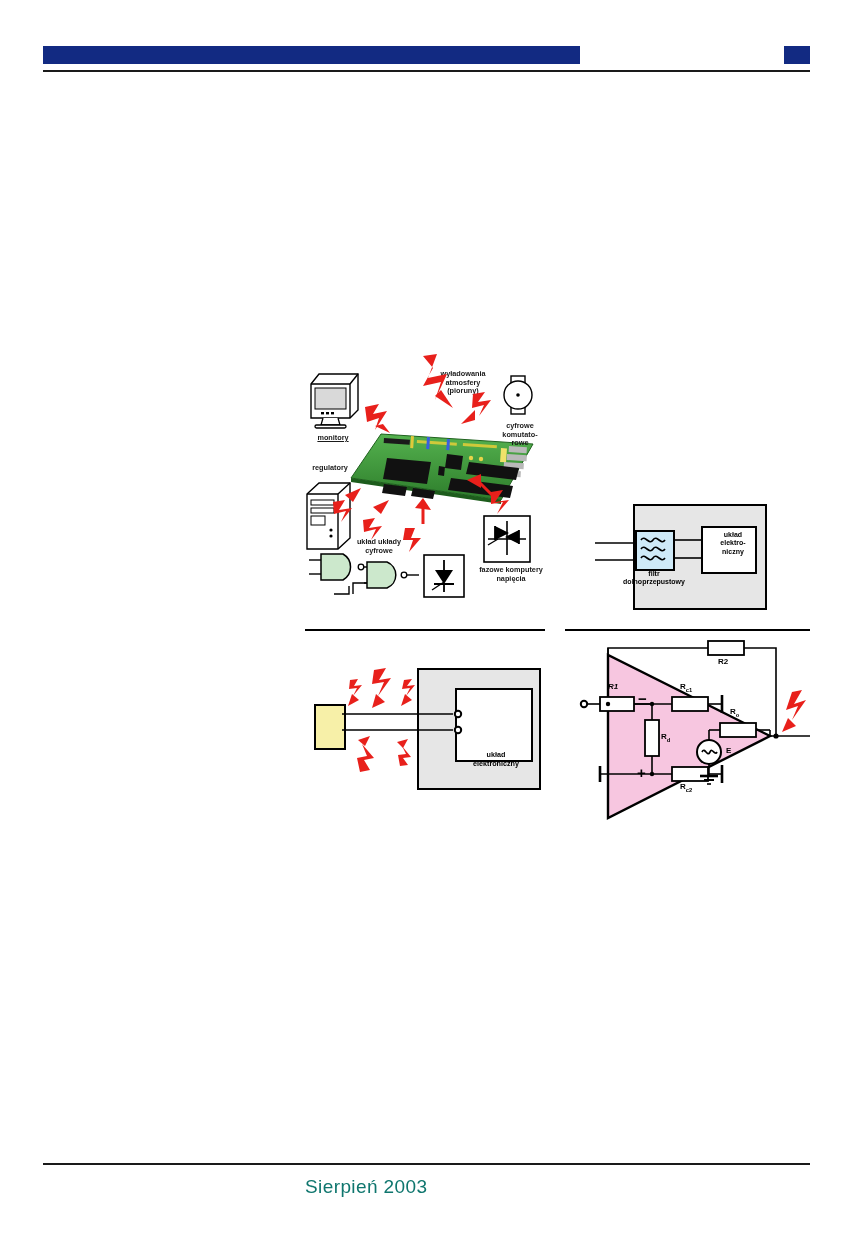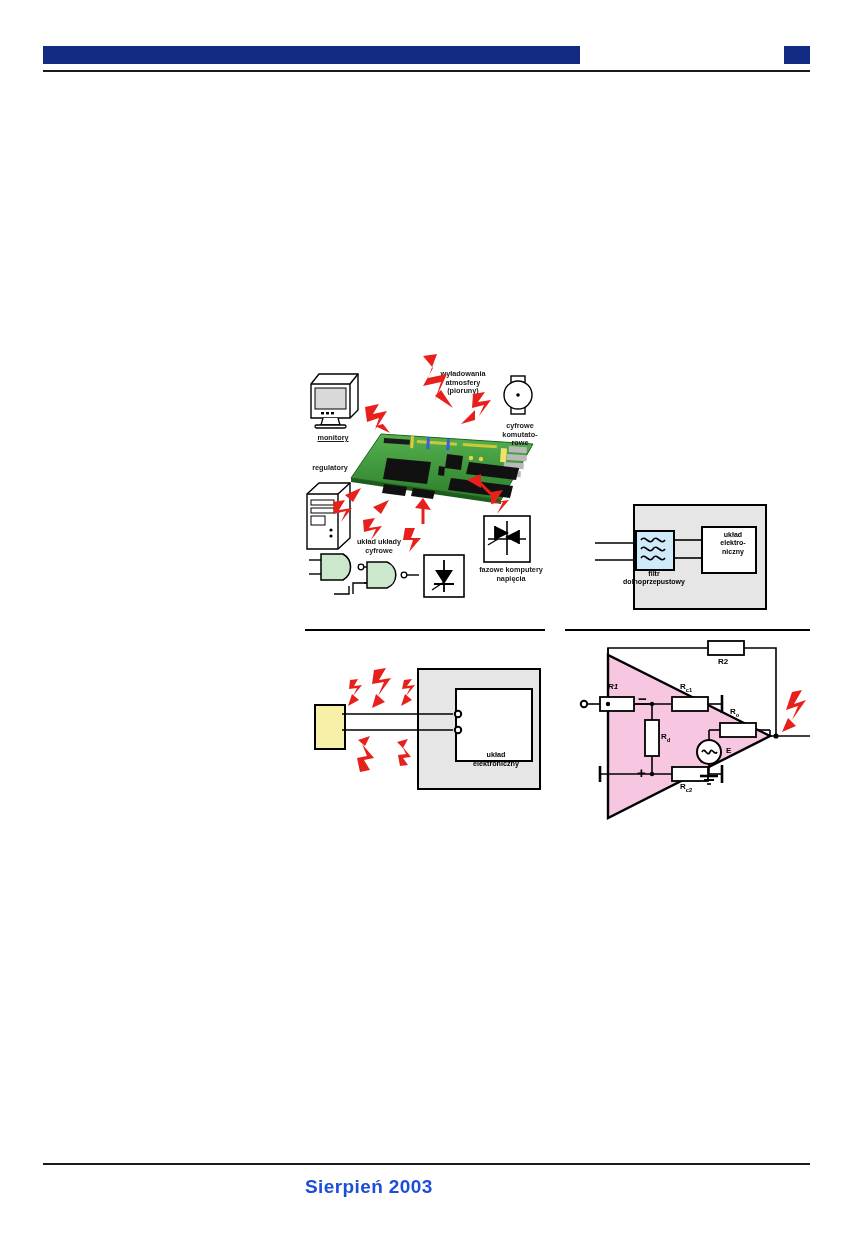--- a/index.html
+++ b/index.html
@@ -8,22 +8,22 @@
 
   .page{position:absolute;left:0;top:0;width:860px;height:1233px;}
 
   
   .hdr-bar{position:absolute;left:43px;top:46px;width:537px;height:18px;background:#122a82;}
   .hdr-sq{position:absolute;left:784px;top:46px;width:26px;height:18px;background:#122a82;}
   .hdr-rule{position:absolute;left:43px;top:70px;width:767px;height:2px;background:#1a1a1a;}
 
   
   .ftr-rule{position:absolute;left:43px;top:1163px;width:767px;height:1.6px;background:#1a1a1a;}
-  .ftr-text{position:absolute;left:305px;top:1176px;font-size:19px;font-weight:bold;
-            letter-spacing:.4px;color:#1d4ed8;}
+  .ftr-text{position:absolute;left:305px;top:1176px;font-size:19px;font-weight:normal;
+            letter-spacing:.4px;color:#0f766e;}
 
   
   .sep{position:absolute;height:2.4px;background:#000;}
   .sep-left{left:305px;top:629px;width:240px;}
   .sep-right{left:565px;top:629px;width:245px;}
 
   
   .fig1{position:absolute;left:295px;top:352px;width:285px;height:265px;}
   .f1 *{box-sizing:border-box;}
   .lbl{position:absolute;font-size:7.3px;line-height:8.6px;font-weight:bold;

